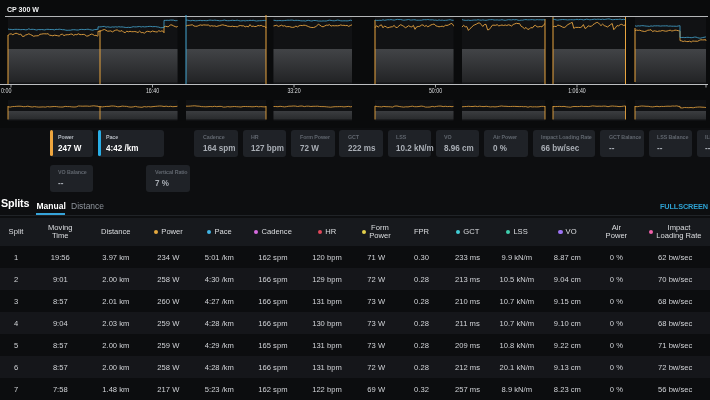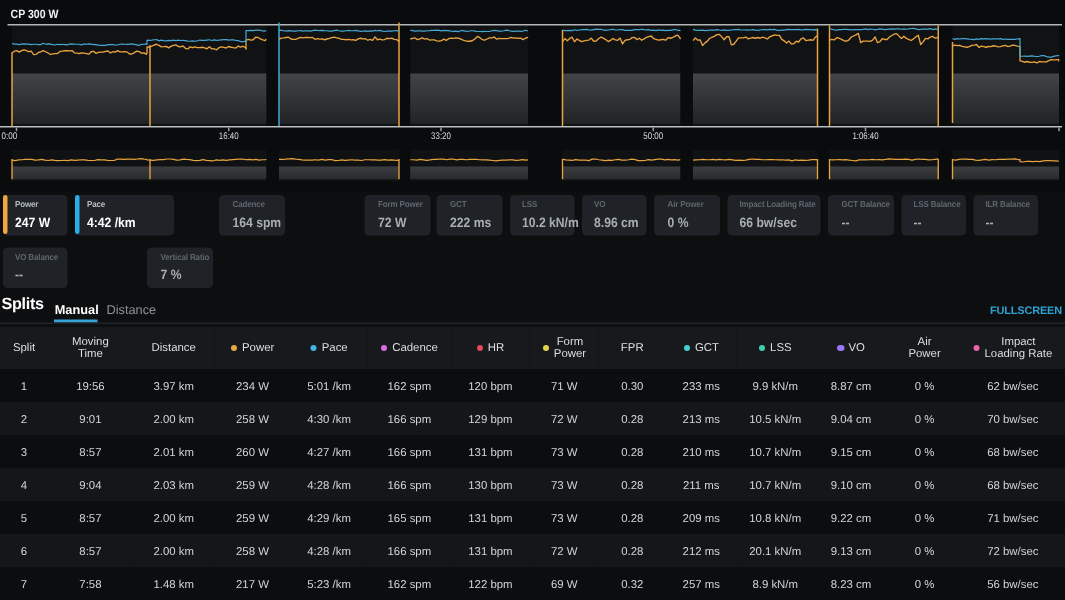--- a/index.html
+++ b/index.html
@@ -1,20 +1,20 @@
 <!DOCTYPE html>
 <html><head><meta charset="utf-8">
 <style>
 * { margin:0; padding:0; box-sizing:border-box; }
 html,body { width:710px; height:400px; background:#0d0e10; overflow:hidden;
   font-family:"Liberation Sans", sans-serif; }
 #stage { position:relative; width:710px; height:400px; }
 #chart { position:absolute; left:0; top:0; }
 #cptext { position:absolute; left:7px; top:4.5px; font-size:8px; font-weight:700; color:#f0f1f2; transform:scaleX(0.88); transform-origin:0 0; }
-.tile { position:absolute; height:27px; background:#1f2227; border-radius:3px; }
+.tile { position:absolute; height:27px; background:#1f2227; border-radius:3px;margin-left:48px; }
 .tile .bar { position:absolute; left:0.5px; top:0.5px; width:2.8px; height:26px; border-radius:2px; }
 .tile .tl { position:absolute; left:8.5px; top:4.2px; font-size:5.8px; font-weight:700; letter-spacing:-0.1px; color:#60666e; white-space:nowrap; transform:scaleX(0.92); transform-origin:0 0; }
 .tile .tv { position:absolute; left:8.5px; top:13.3px; font-size:9px; font-weight:700; color:#a9aeb5; white-space:nowrap; transform:scaleX(0.9); transform-origin:0 0; }
 .tile.act .tl { color:#b7bcc3; }
 .tile.act .tv { color:#ffffff; }
 #splitsbar { position:absolute; left:0; top:199px; width:710px; height:19px; }
 #splitsbar .title { position:absolute; left:1px; top:-1.7px; font-size:10.8px; font-weight:700; letter-spacing:-0.2px; color:#fff; }
 #splitsbar .tab1 { position:absolute; left:36.5px; top:2px; font-size:8.5px; font-weight:700; color:#fff; }
 #splitsbar .tabline { position:absolute; left:35.5px; top:14px; width:29px; height:2px; background:#36a3d9; }
 #splitsbar .tab2 { position:absolute; left:71px; top:2px; font-size:8.5px; color:#8d939b; }
@@ -133,20 +133,24 @@
     </div>
     <div class="tile act" style="left:49.8px;top:129.8px;width:66px">
       <div class="bar" style="background:#29aee6"></div>
       <div class="tl">Pace</div>
       <div class="tv">4:42 /km</div>
     </div>
     <div class="tile" style="left:146.39999999999998px;top:129.8px;width:43.5px">
       <div class="tl">Cadence</div>
       <div class="tv">164 spm</div>
     </div>
+    <div class="tile" style="left:194.7px;top:129.8px;width:43.5px">
+      <div class="tl">HR</div>
+      <div class="tv">127 bpm</div>
+    </div>
     <div class="tile" style="left:243.0px;top:129.8px;width:43.5px">
       <div class="tl">Form Power</div>
       <div class="tv">72 W</div>
     </div>
     <div class="tile" style="left:291.3px;top:129.8px;width:43.5px">
       <div class="tl">GCT</div>
       <div class="tv">222 ms</div>
     </div>
     <div class="tile" style="left:339.6px;top:129.8px;width:43.5px">
       <div class="tl">LSS</div>

